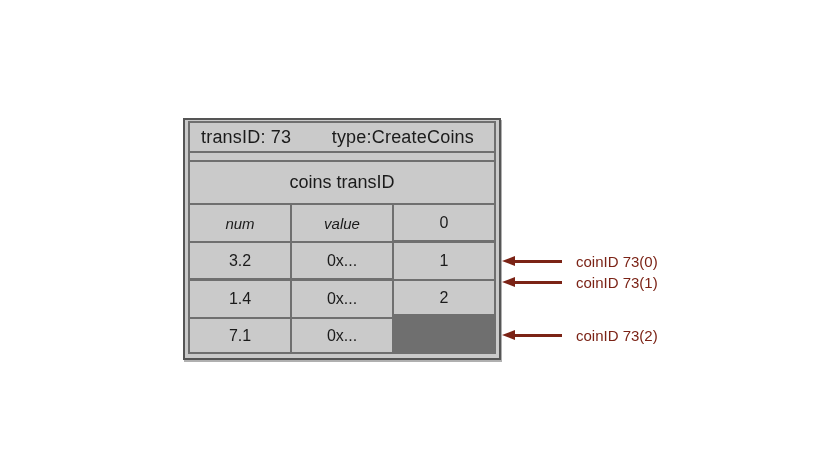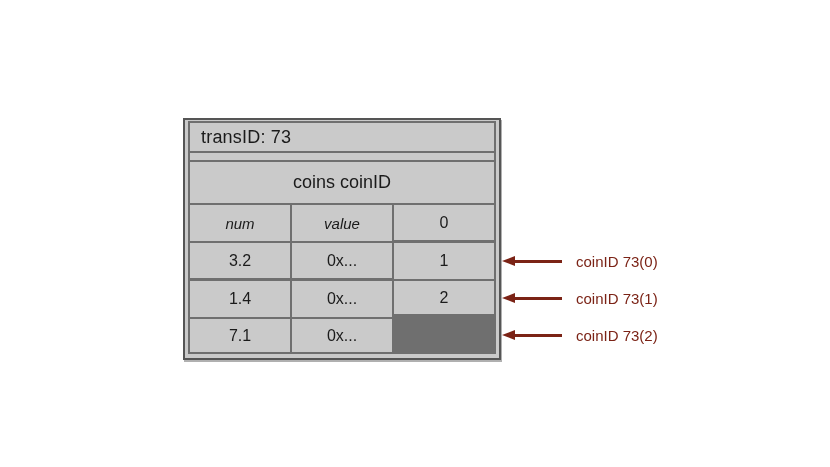--- a/index.html
+++ b/index.html
@@ -101,26 +101,27 @@
 </style>
 </head>
 <body>
 
 <div class="stage">
 
   <div class="panel">
 
     <div class="box title-row">
       <span>transID: 73</span>
+      <span>type:CreateCoins</span>
     </div>
 
     <div class="box thin-strip"></div>
 
     <div class="box section-row">
-      <span>coins coinID</span>
+      <span>coins transID</span>
     </div>
 
     <div class="grid">
       <div class="cell r-head">num</div>
       <div class="cell r-head">value</div>
 
       <div class="cell r1">0</div>
       <div class="cell r1">3.2</div>
       <div class="cell r1">0x...</div>
 
@@ -134,21 +135,21 @@
     </div>
 
   </div>
 
   <div class="arrow-row" style="top:253px">
     <span class="arrow-head"></span>
     <span class="arrow-line"></span>
     <span class="arrow-label">coinID 73(0)</span>
   </div>
 
-  <div class="arrow-row" style="top:290px">
+  <div class="arrow-row" style="top:274px">
     <span class="arrow-head"></span>
     <span class="arrow-line"></span>
     <span class="arrow-label">coinID 73(1)</span>
   </div>
 
   <div class="arrow-row" style="top:327px">
     <span class="arrow-head"></span>
     <span class="arrow-line"></span>
     <span class="arrow-label">coinID 73(2)</span>
   </div>

